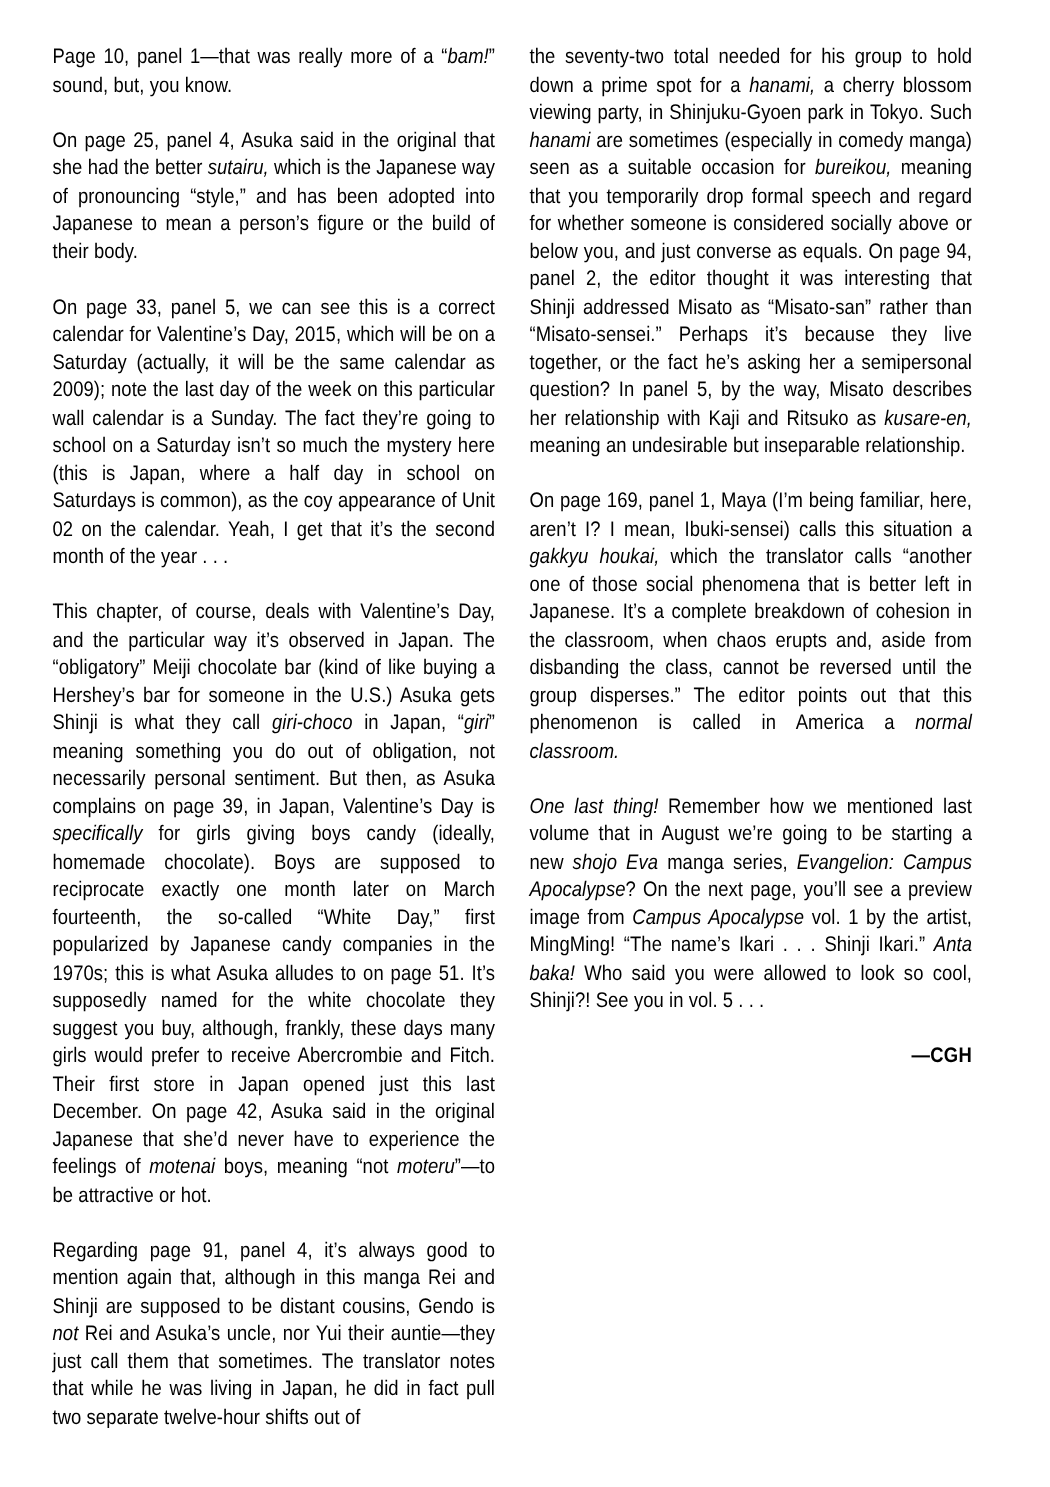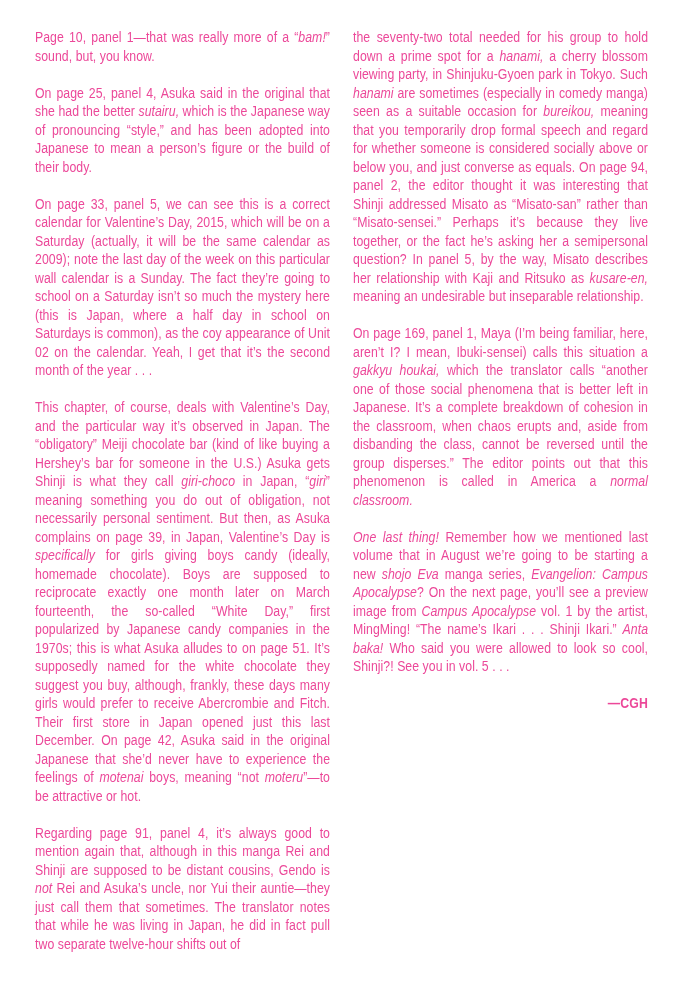--- a/index.html
+++ b/index.html
@@ -37,21 +37,21 @@
   .signature {
     text-align: right;
     font-weight: 700;
     margin-top: 18px;
     letter-spacing: 0.2px;
   }
 </style>
 </head>
 <body>
 
-<div class="page" style="background: rgb(255, 255, 255); color: #ec4899; justify-content: space-between;">
+<div class="page" style="background: rgb(255, 255, 255); color: #000000; justify-content: space-between;">
   <div class="col">
     <div class="col-inner">
         <p class="para"><span>Page 10, panel 1—that was really more of a “</span><span class="em">bam!</span><span>” sound, but, you know.</span></p>
         <p class="para"><span>On page 25, panel 4, Asuka said in the original that she had the better </span><span class="em">sutairu,</span><span> which is the Japanese way of pronouncing “style,” and has been adopted into Japanese to mean a person’s figure or the build of their body.</span></p>
         <p class="para"><span>On page 33, panel 5, we can see this is a correct calendar for Valentine’s Day, 2015, which will be on a Saturday (actually, it will be the same calendar as 2009); note the last day of the week on this particular wall calendar is a Sunday. The fact they’re going to school on a Saturday isn’t so much the mystery here (this is Japan, where a half day in school on Saturdays is common), as the coy appearance of Unit 02 on the calendar. Yeah, I get that it’s the second month of the year . . .</span></p>
         <p class="para"><span>This chapter, of course, deals with Valentine’s Day, and the particular way it’s observed in Japan. The “obligatory” Meiji chocolate bar (kind of like buying a Hershey’s bar for someone in the U.S.) Asuka gets Shinji is what they call </span><span class="em">giri-choco</span><span> in Japan, “</span><span class="em">giri</span><span>” meaning something you do out of obligation, not necessarily personal sentiment. But then, as Asuka complains on page 39, in Japan, Valentine’s Day is </span><span class="em">specifically</span><span> for girls giving boys candy (ideally, homemade chocolate). Boys are supposed to reciprocate exactly one month later on March fourteenth, the so-called “White Day,” first popularized by Japanese candy companies in the 1970s; this is what Asuka alludes to on page 51. It’s supposedly named for the white chocolate they suggest you buy, although, frankly, these days many girls would prefer to receive Abercrombie and Fitch. Their first store in Japan opened just this last December. On page 42, Asuka said in the original Japanese that she’d never have to experience the feelings of </span><span class="em">motenai</span><span> boys, meaning “not </span><span class="em">moteru</span><span>”—to be attractive or hot.</span></p>
         <p class="para"><span>Regarding page 91, panel 4, it’s always good to mention again that, although in this manga Rei and Shinji are supposed to be distant cousins, Gendo is </span><span class="em">not</span><span> Rei and Asuka’s uncle, nor Yui their auntie—they just call them that sometimes. The translator notes that while he was living in Japan, he did in fact pull two separate twelve-hour shifts out of</span></p>
       </div>
   </div>
   <div class="col">

